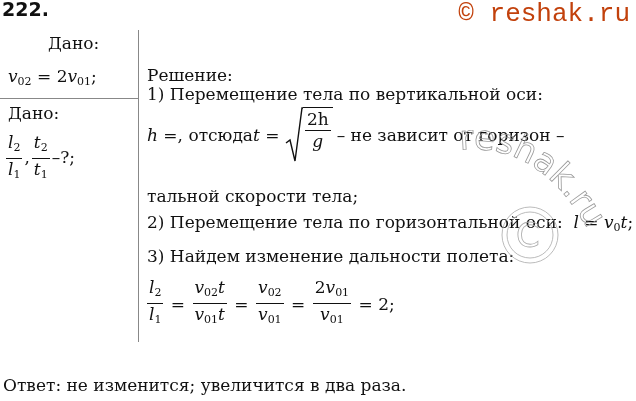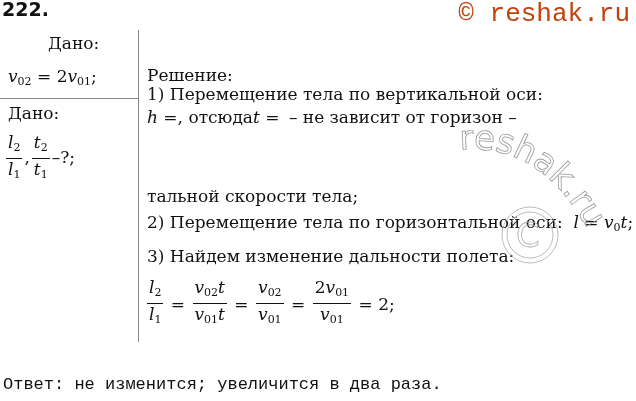--- a/index.html
+++ b/index.html
@@ -46,20 +46,29 @@
     <span class="d"><span class="it">t</span><sub>1</sub></span>
   </span><span>–?;</span>
 </div>
 
 <div class="abs txt" style="left:147px;top:33px;margin-top:32px;">Решение:</div>
 <div class="abs txt" style="left:147px;top:48px;margin-top:36px;">1) Перемещение тела по вертикальной оси:</div>
 
 <div class="abs txt" style="left:147px;top:107px;display:flex;align-items:center;">
   <span class="it">h</span>&nbsp;<span>=</span>
   <span>, отсюда </span><span class="it">t</span>&nbsp;<span>=</span>&nbsp;
+  <span class="sqrt">
+    <svg class="rad" viewBox="0 0 18 56">
+        <polyline points="1,36 5,33 10,54 17,1 18,1" fill="none" stroke="#111" stroke-width="1.4"></polyline>
+      </svg>
+    <span class="body"><span class="frac">
+      <span class="n">2h</span>
+      <span class="d it">g</span>
+    </span></span>
+  </span>
   <span style="margin-left:4px;">– не зависит от горизон –</span>
 </div>
 
 <div class="abs txt" style="left:147px;top:178px;margin-top:8px;">тальной скорости тела;</div>
 
 <div class="abs txt" style="left:147px;top:212px;">
   <span>2) Перемещение тела по горизонтальной оси:</span>&nbsp;
   <span class="it">l</span><span> = </span><span class="it">v</span><sub>0</sub><span class="it">t</span><span>;</span>
 </div>
 
@@ -77,21 +86,21 @@
   <span class="frac">
     <span class="n"><span class="it">v</span><sub>02</sub></span>
     <span class="d"><span class="it">v</span><sub>01</sub></span>
   </span>&nbsp;<span>=</span>&nbsp;
   <span class="frac">
     <span class="n"><span>2</span><span class="it">v</span><sub>01</sub></span>
     <span class="d"><span class="it">v</span><sub>01</sub></span>
   </span>&nbsp;<span>= 2;</span>
 </div>
 
-<div class="abs txt" style="left:3px;top:375px;font-family:Liberation Mono, monospace;">Ответ:  не изменится;   увеличится в два раза.</div>
+<div class="abs txt" style="left:3px;top:375px;">Ответ:  не изменится;   увеличится в два раза.</div>
 
 <svg class="wm" width="196" height="160" viewBox="0 0 196 160">
   <defs>
       <path id="arc" d="M20,20 Q120,10 170,150"></path>
     </defs>
   <text font-family="DejaVu Sans, sans-serif" font-size="34" fill="none" stroke="#9a9a9a" stroke-width="0.8">
     <textPath href="#arc">reshak.ru</textPath>
   </text>
   <circle cx="90" cy="105" r="28" fill="none" stroke="#aaa" stroke-width="0.8"></circle>
   <circle cx="90" cy="105" r="23" fill="none" stroke="#aaa" stroke-width="0.8"></circle>

